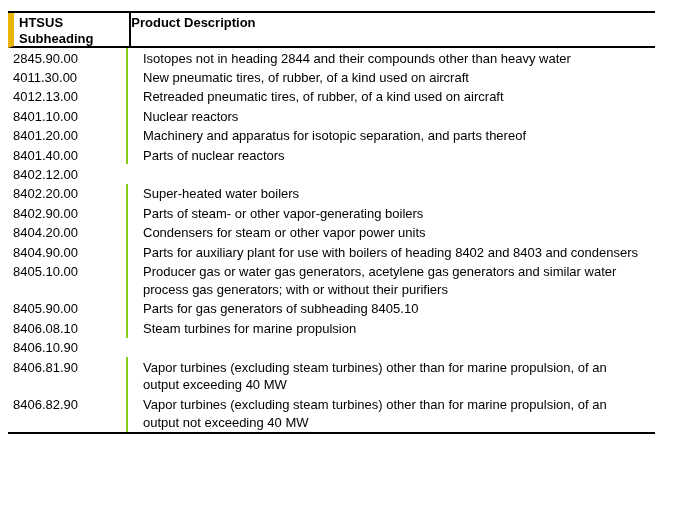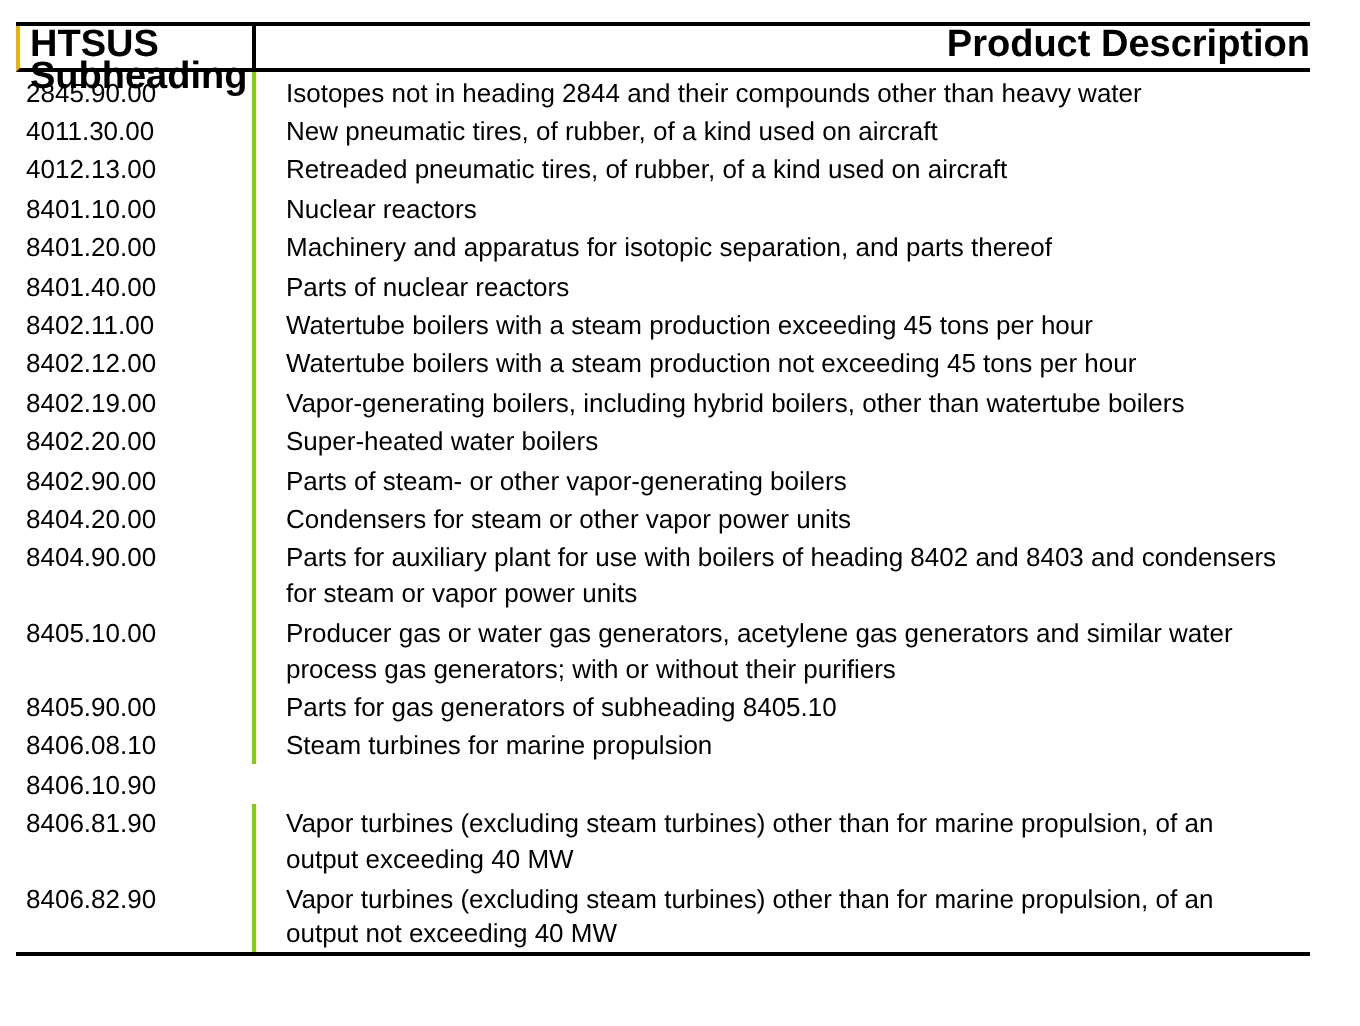--- a/index.html
+++ b/index.html
@@ -21,38 +21,38 @@
     left: 8px;
     top: 11px;
     width: 647px;
     border-top: 2px solid #000000;
     border-bottom: 2px solid #000000;
     box-sizing: border-box;
   }
   
   .hrow {
     display: flex;
-    height: 23px;
-    border-left: 2px solid #eab308;
+    height: 35px;
+    border-left: 6px solid #eab308;
     border-bottom: 2px solid #000000;
     box-sizing: border-box;
     font-weight: bold;
-    font-size: 19px;
+    font-size: 13px;
   }
   .hc1 {
     width: 116px;
     box-sizing: border-box;
     padding: 2px 0 0 5px;
     line-height: 15.5px;
   }
   .hc2 {
     width: 529px;
     box-sizing: border-box;
     border-left: 2px solid #000000;
-    text-align: right;
+    text-align: left;
     padding-top: 2px;
     line-height: 15.5px;
   }
   
   .brow {
     display: flex;
     font-size: 13px;
   }
   .brow .c1 {
     width: 118px;
@@ -118,36 +118,21 @@
         </div>
         <div class="brow">
         </div>
         <div class="brow">
           <div class="c1">8401.40.00</div>
           <div class="c2">
             <div class="dline">Parts of nuclear reactors</div>
           </div>
         </div>
         <div class="brow">
-          <div class="c1">8402.11.00</div>
-          <div class="c2">
-            <div class="dline">Watertube boilers with a steam production exceeding 45 tons per hour</div>
-          </div>
-        </div>
-        <div class="brow">
           <div class="c1">8402.12.00</div>
-          <div class="c2">
-            <div class="dline">Watertube boilers with a steam production not exceeding 45 tons per hour</div>
-          </div>
-        </div>
-        <div class="brow">
-          <div class="c1">8402.19.00</div>
-          <div class="c2">
-            <div class="dline">Vapor-generating boilers, including hybrid boilers, other than watertube boilers</div>
-          </div>
         </div>
         <div class="brow">
           <div class="c1">8402.20.00</div>
           <div class="c2">
             <div class="dline">Super-heated water boilers</div>
           </div>
         </div>
         <div class="brow">
           <div class="c1">8402.90.00</div>
           <div class="c2">
@@ -157,21 +142,20 @@
         <div class="brow">
           <div class="c1">8404.20.00</div>
           <div class="c2">
             <div class="dline">Condensers for steam or other vapor power units</div>
           </div>
         </div>
         <div class="brow">
           <div class="c1">8404.90.00</div>
           <div class="c2">
             <div class="dline">Parts for auxiliary plant for use with boilers of heading 8402 and 8403 and condensers</div>
-            <div class="dline">for steam or vapor power units</div>
           </div>
         </div>
         <div class="brow">
           <div class="c1">8405.10.00</div>
           <div class="c2">
             <div class="dline">Producer gas or water gas generators, acetylene gas generators and similar water</div>
             <div class="dline">process gas generators; with or without their purifiers</div>
           </div>
         </div>
         <div class="brow">

